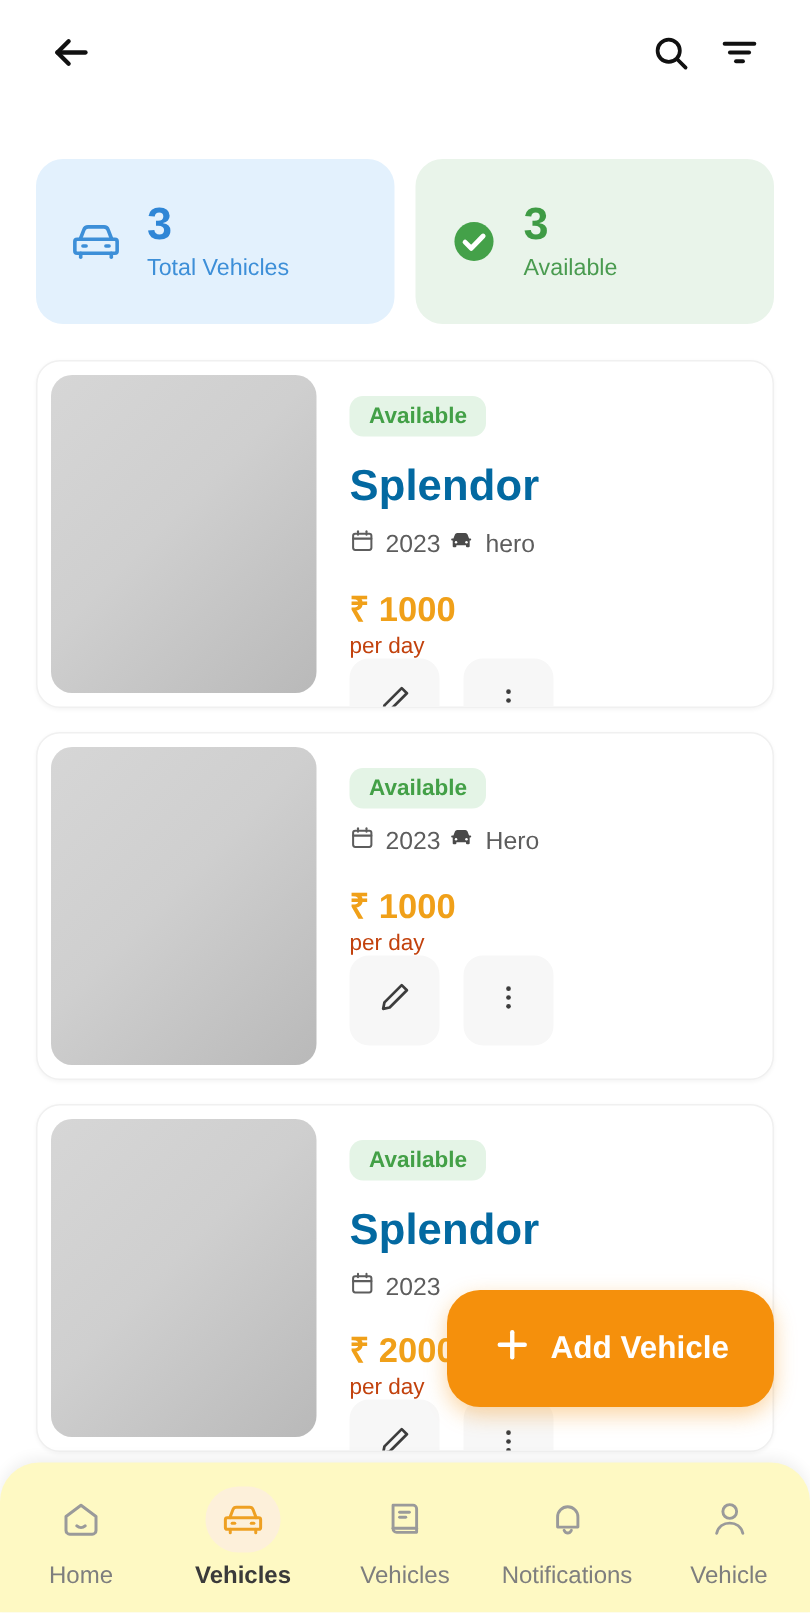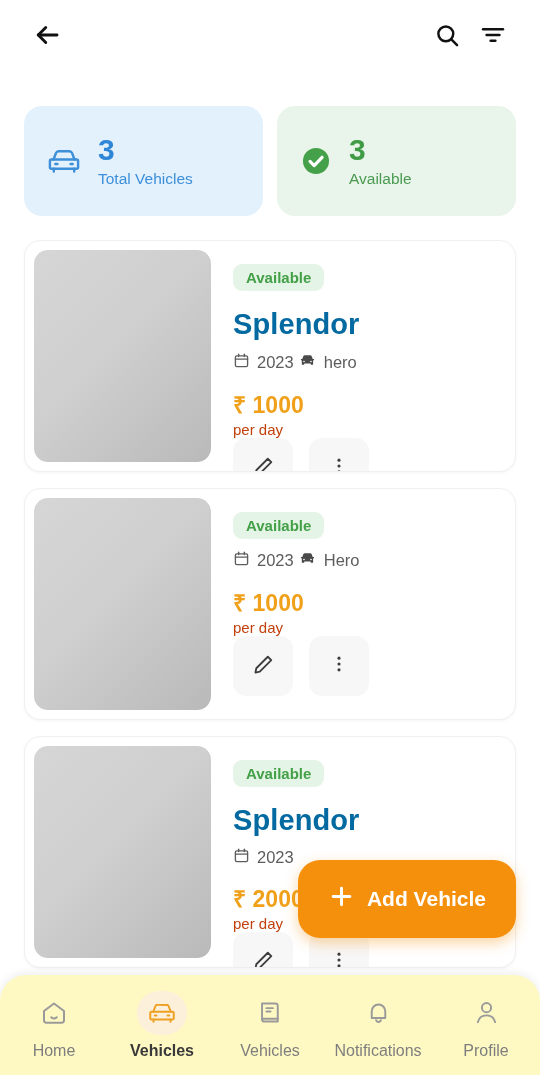--- a/index.html
+++ b/index.html
@@ -466,16 +466,16 @@
     <span class="nlbl">Notifications</span>
   </div>
 
   <div class="nitem">
     <span class="nicon">
       <svg width="29" height="29" viewBox="0 0 24 24" fill="none" stroke="#9a9a9a" stroke-width="1.6" stroke-linecap="round" stroke-linejoin="round">
         <circle cx="12" cy="8" r="3.8"></circle>
         <path d="M4.8 20c.9-3.7 3.8-5.6 7.2-5.6s6.3 1.9 7.2 5.6"></path>
       </svg>
     </span>
-    <span class="nlbl">Profile</span>
+    <span class="nlbl">Vehicle</span>
   </div>
 
 </div>
 
 </body></html>

